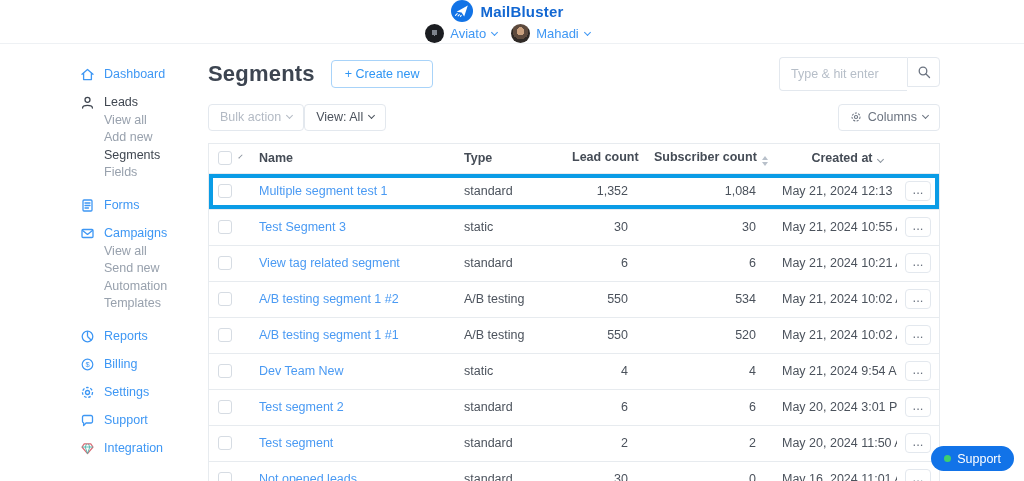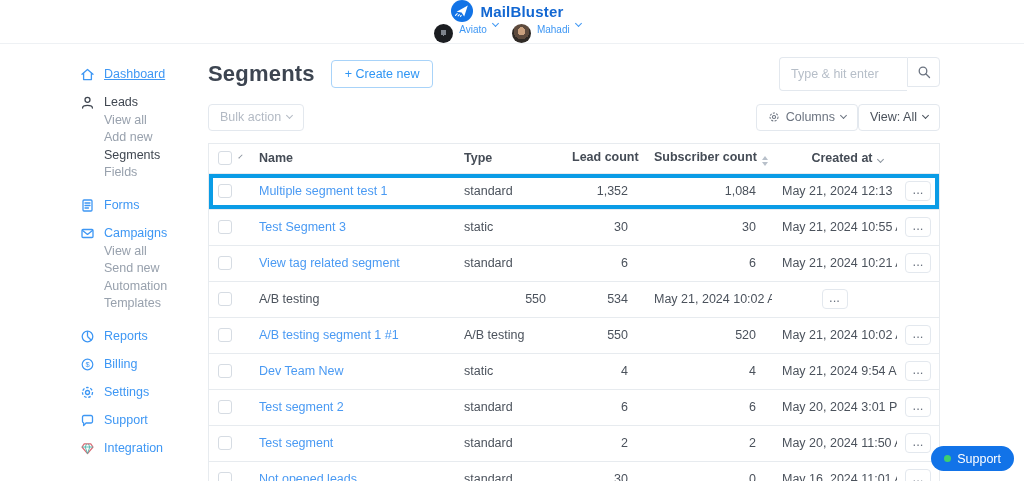--- a/index.html
+++ b/index.html
@@ -13,34 +13,34 @@
   }
 
   
   .topbar {
     height:44px; display:flex; align-items:center; justify-content:space-between;
     padding:0 79px 0 70px; border-bottom:1px solid #eef1f4; background:#fff;flex-direction:column;
   }
   .brand { display:flex; align-items:center; gap:7px; cursor:pointer; }
   .brand-text { font-size:15px; font-weight:700; color:#1267d2; letter-spacing:.2px; }
   .topbar-right { display:flex; align-items:center; gap:14px; }
-  .chip { display:flex; gap:6px; color:#3e97f4; font-size:10px; cursor:pointer; }
+  .chip { display:flex; align-items:center; gap:6px; color:#3e97f4; font-size:13px; cursor:pointer; }
   .avatar { width:19px; height:19px; border-radius:50%; flex:0 0 auto; }
   .avatar.org { background:radial-gradient(circle at 50% 45%, #7d838c 0 3px, #1b1d21 3px); }
   .avatar.user { background:radial-gradient(circle at 50% 38%, #c9a07e 0 4px, #5d4a3d 4px 8px, #2f2a26 8px); }
   .chev { display:inline-block; width:5px; height:5px;
     border-right:1.5px solid currentColor; border-bottom:1.5px solid currentColor;
     transform:rotate(45deg); margin-top:-3px; }
 
   
   .layout { display:flex; height:437px; }
   .sidebar { width:202px; flex:0 0 202px; padding:14px 0 0 80px; font-size:12.5px; }
   .side-item { display:flex; align-items:center; gap:9px; cursor:pointer; line-height:1; }
   .side-item.main { height:20px; margin-bottom:5px; margin-top:8px; }
-  .side-item.main:first-child { margin-top:0;text-decoration:underline; }
+  .side-item.main:first-child { margin-top:0; }
   .side-item.sub { height:17.5px; padding-left:24px;align-items:center; }
   .side-item .ico { width:15px; height:15px; display:flex; align-items:center; justify-content:center; }
   .c-link { color:#3e97f4; }
   .c-dark { color:#3f4650; }
   .c-muted { color:#98a1ad; }
   .c-activesub { color:#3f4650; }
 
   
   .main { width:738px; flex:0 0 738px; padding-top:13px; }
   .head-row { display:flex; align-items:center; }
@@ -262,32 +262,32 @@
           </span>
         </button>
       </div>
     </div>
 
     <div class="toolbar">
       <button class="btn muted">
         <span>Bulk action</span>
         <span class="chev"></span>
       </button>
+      <button class="btn">
+        <span>View: All</span>
+        <span class="chev"></span>
+      </button>
       <button class="btn right">
         <span>
           <svg width="12" height="12" viewBox="0 0 15 15" fill="none" stroke="#6c7480" stroke-width="1.3">
             <circle cx="7.5" cy="7.5" r="5" stroke-dasharray="2.6 1.7"></circle>
               <circle cx="7.5" cy="7.5" r="2"></circle>
           </svg>
         </span>
         <span>Columns</span>
-        <span class="chev"></span>
-      </button>
-      <button class="btn">
-        <span>View: All</span>
         <span class="chev"></span>
       </button>
     </div>
 
     <div class="table">
       <div class="trow thead">
         <div class="cell sel">
           <span class="cb"></span>
           <span class="chev hdr-chev"></span>
         </div>
@@ -347,20 +347,21 @@
             <div class="cell act">
               <button class="dots">
                 <span>...</span>
               </button>
             </div>
           </div>
           <div class="trow">
             <div class="cell sel">
               <span class="cb"></span>
             </div>
+            <div class="cell "><a class="name-link">A/B testing segment 1 #2</a></div>
             <div class="cell ">A/B testing</div>
             <div class="cell num">550</div>
             <div class="cell num">534</div>
             <div class="cell date">May 21, 2024 10:02 AM</div>
             <div class="cell act">
               <button class="dots">
                 <span>...</span>
               </button>
             </div>
           </div>

